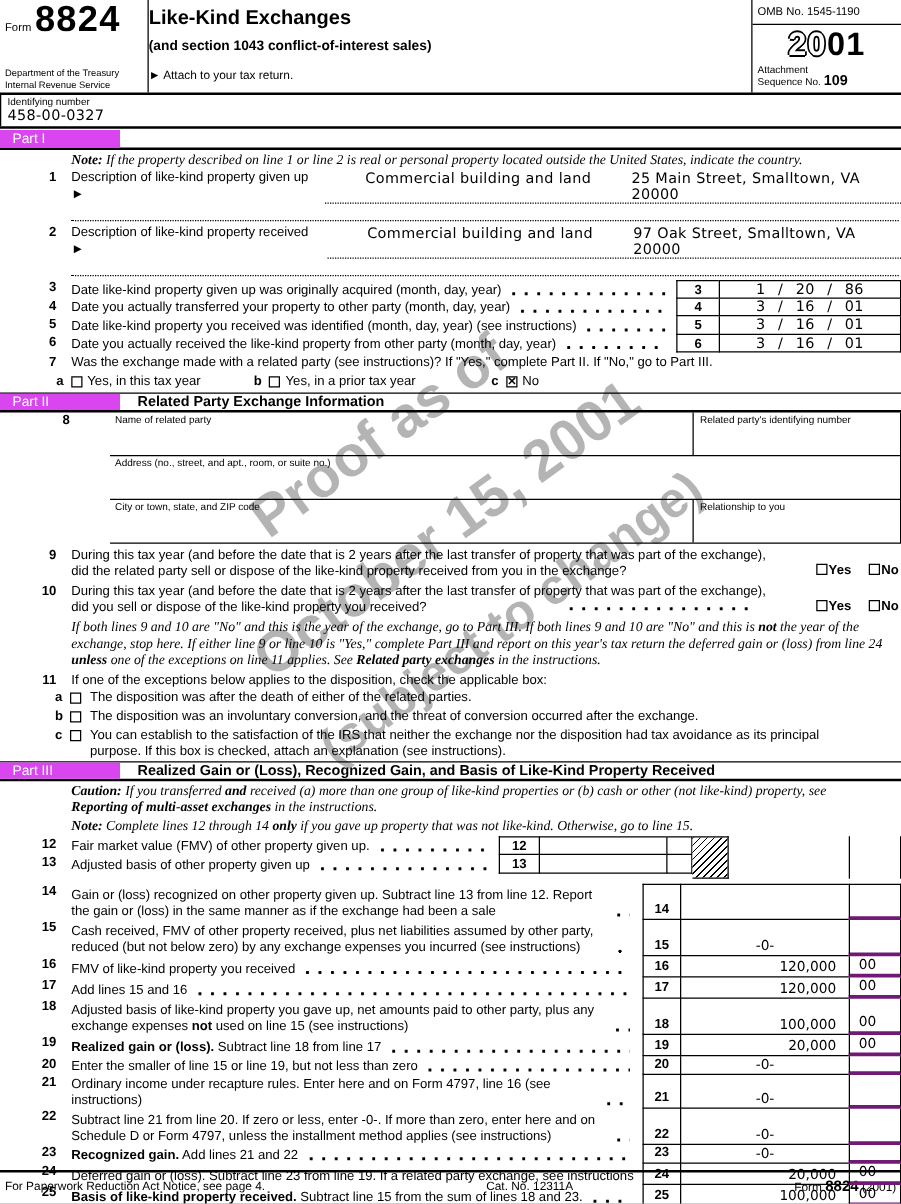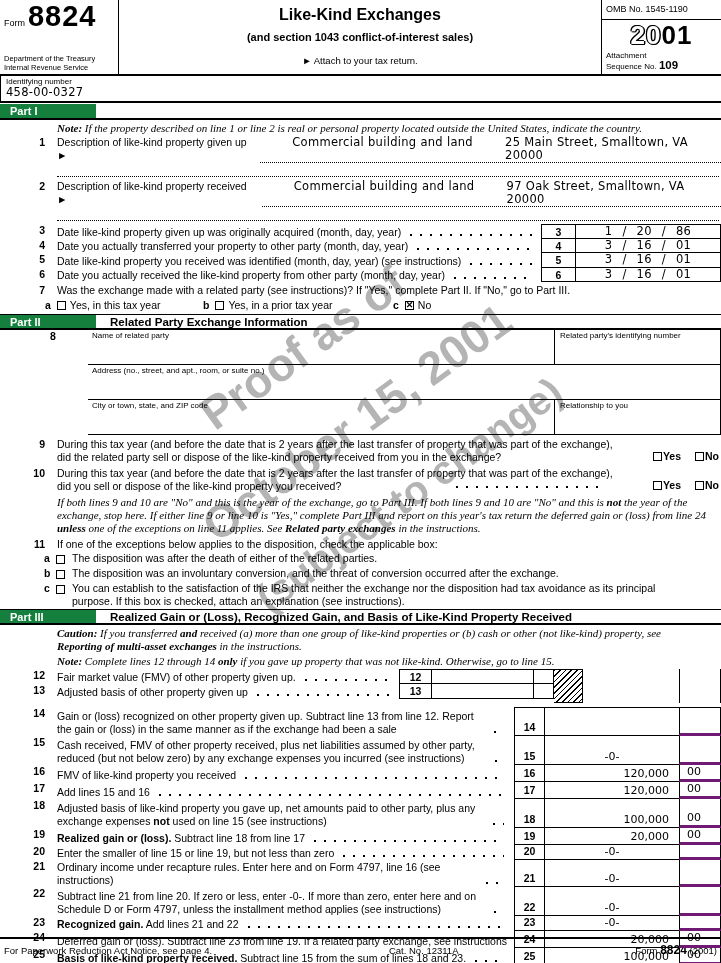--- a/index.html
+++ b/index.html
@@ -23,21 +23,21 @@
   .wm2 { font-size:46px; line-height:92px; }
   .wm3 { font-size:40px; line-height:86px; }
 
   
   .hdr { display:flex; border-bottom:2px solid #000; height:76px; }
   .hdr-left { flex:0 0 119px; border-right:1.5px solid #000; padding:3px 2px 2px 4px;
               display:flex; flex-direction:column; justify-content:space-between; }
   .form-word { font-size:9px; }
   .form-num { font-size:29px; font-weight:bold; letter-spacing:1px; line-height:26px; }
   .agency { font-size:7.5px; line-height:8.5px; }
-  .hdr-center { flex:1 1 auto; text-align:center; padding-top:6px; }
+  .hdr-center { flex:1 1 auto; text-align:left; padding-top:6px; }
   .hdr-title { font-size:16px; font-weight:bold; line-height:18px; }
   .hdr-sub { font-size:11px; font-weight:bold; margin-top:7px; }
   .hdr-attach { font-size:9.5px; margin-top:10px; }
   .hdr-right { flex:0 0 120px; border-left:1.5px solid #000; }
   .omb { font-size:9px; padding:3px 4px; border-bottom:1px solid #000; }
   .year { font-size:26px; font-weight:bold; text-align:center; line-height:30px; letter-spacing:1px; }
   .year .outl { color:#fff; text-shadow:-1.4px 0 #000, 1.4px 0 #000, 0 -1.4px #000, 0 1.4px #000, -1px -1px #000, 1px 1px #000; }
   .attach-seq { font-size:8px; line-height:9.5px; padding:1px 4px 2px; }
   .seq-num { font-size:11.5px; font-weight:bold; }
 
@@ -45,21 +45,21 @@
   .name-row { display:flex; height:27px; border-bottom:2px solid #000; }
   .name-cell { flex:1 1 auto; padding:1px 4px; }
   .tiny { font-size:8px; line-height:9px; }
   .id-cell { flex:0 0 166px; border-left:1.5px solid #000; padding:1px 5px; }
   .fill { font-family:"DejaVu Sans", sans-serif; font-size:11.5px; letter-spacing:0.3px; }
   .name-val { margin-left:120px; }
 
   
   .part-bar { display:flex; align-items:stretch; height:16px; border-bottom:2px solid #000; margin-top:1px; }
   .part-bar.topline { border-top:1px solid #000; }
-  .part-chip { background:#15803d; color:#fff; font-weight:bold; font-size:11px;
+  .part-chip { background:#d946ef; color:#fff; font-weight:normal; font-size:11px;
                flex:0 0 96px; padding:1px 0 0 10px; }
   .part-title { font-weight:bold; font-size:11.5px; padding:1px 0 0 14px; }
 
   
   .ln { display:flex; align-items:flex-start; margin-top:1px; }
   .lnum { flex:0 0 16px; margin-left:29px; margin-right:12px; text-align:right; font-weight:bold; }
   .ltext { flex:1 1 auto; display:flex; align-items:flex-end; }
   .twrap { max-width:100%; }
   .dots { flex:1 1 20px; min-width:10px; height:4px; align-self:flex-end; margin:0 8px 2px 8px;
           background-image:radial-gradient(circle at 2px 2px, #000 1.1px, transparent 1.5px);

